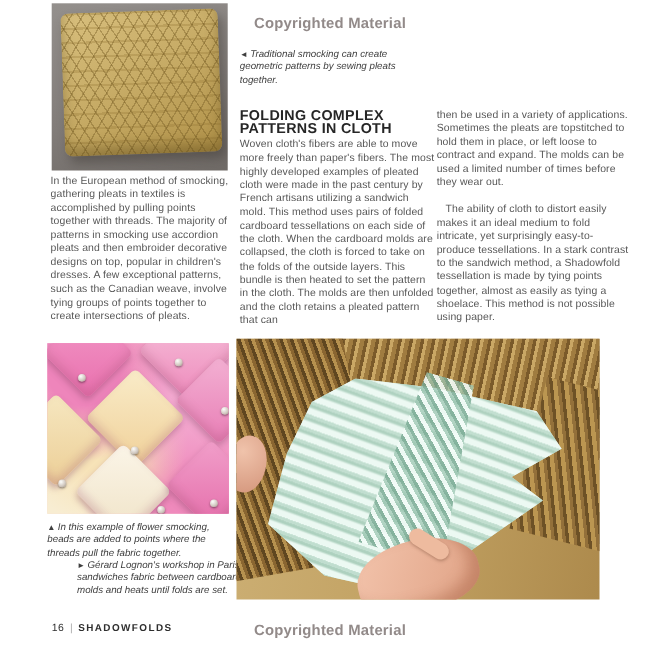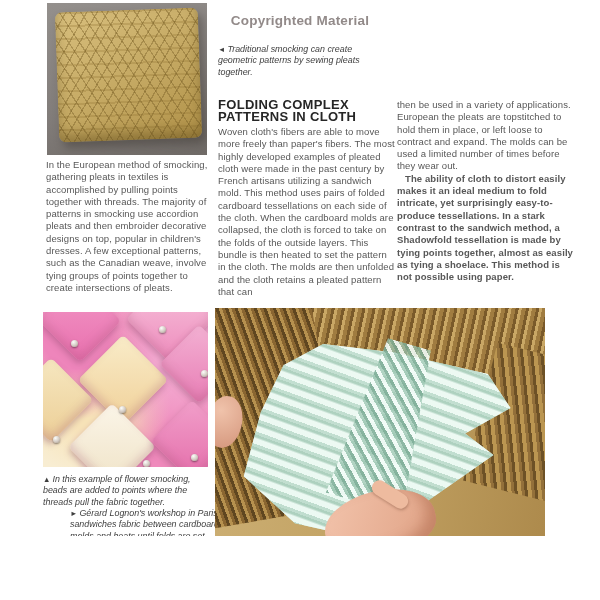--- a/index.html
+++ b/index.html
@@ -1,17 +1,17 @@
 <!DOCTYPE html>
 <html><head>
 <meta charset="utf-8">
 <style>
   html,body{margin:0;padding:0;background:#ffffff;}
   .page{
-    position:relative;width:600px;height:536px;background:#ffffff;overflow:hidden;
+    position:relative;width:600px;height:600px;background:#ffffff;overflow:hidden;
     font-family:"Liberation Sans", sans-serif;
   }
   
   .watermark{
     position:absolute;left:0;right:0;text-align:center;
     font-size:13.5px;font-weight:bold;color:#928a89;letter-spacing:.2px;
   }
   .wm-top{top:13px;}
   .wm-bottom{top:565px;}
   
@@ -19,21 +19,21 @@
     position:absolute;font-size:9.5px;line-height:12.3px;color:#575757;letter-spacing:.1px;
   }
   .heading{
     position:absolute;font-size:13px;line-height:12.4px;font-weight:bold;color:#262626;
     letter-spacing:.3px;
   }
   .caption{
     position:absolute;font-style:italic;font-weight:normal;font-size:8.9px;line-height:11.4px;color:#3e3e3e;
   }
   .caption .marker{font-style:normal;font-size:7.5px;margin-right:2px;}
-  .para2{text-indent:8px;margin-top:0;font-weight:bold;}
+  .para2{text-indent:8px;margin-top:12px;}
   p{margin:0;}
   .footer{
     position:absolute;left:47px;top:566px;font-size:9.5px;color:#2e2e2e;
   }
   .footer .pg{font-weight:normal;letter-spacing:.5px;}
   .footer .sep{color:#a9a9a9;margin:0 5px;font-weight:normal;}
   .footer .title{font-weight:bold;letter-spacing:1.3px;font-size:9px;}
   
   .photo{position:absolute;overflow:hidden;}
   
@@ -123,21 +123,21 @@
   <div class="caption top-caption">
     <span class="marker">◄</span><span>Traditional smocking can create geometric patterns by sewing pleats together.</span>
   </div>
 
   <div class="body-text left-col">In the European method of smocking, gathering pleats in textiles is accomplished by pulling points together with threads. The majority of patterns in smocking use accordion pleats and then embroider decorative designs on top, popular in children's dresses. A few exceptional patterns, such as the Canadian weave, involve tying groups of points together to create intersections of pleats.</div>
 
   <div class="heading mid-heading">FOLDING COMPLEX PATTERNS IN CLOTH</div>
   <div class="body-text mid-body">Woven cloth's fibers are able to move more freely than paper's fibers. The most highly developed examples of pleated cloth were made in the past century by French artisans utilizing a sandwich mold. This method uses pairs of folded cardboard tessellations on each side of the cloth. When the cardboard molds are collapsed, the cloth is forced to take on the folds of the outside layers. This bundle is then heated to set the pattern in the cloth. The molds are then unfolded and the cloth retains a pleated pattern that can</div>
 
   <div class="body-text right-col">
-    <p>then be used in a variety of applications. European the pleats are topstitched to hold them in place, or left loose to contract and expand. The molds can be used a limited number of times before they wear out.</p>
+    <p>then be used in a variety of applications. Sometimes the pleats are topstitched to hold them in place, or left loose to contract and expand. The molds can be used a limited number of times before they wear out.</p>
     <p class="para2">The ability of cloth to distort easily makes it an ideal medium to fold intricate, yet surprisingly easy-to-produce tessellations. In a stark contrast to the sandwich method, a Shadowfold tessellation is made by tying points together, almost as easily as tying a shoelace. This method is not possible using paper.</p>
   </div>
 
   <div class="photo flower-photo">
     <div class="diamond d1"></div>
     <div class="diamond d2"></div>
     <div class="diamond d3"></div>
     <div class="diamond d4"></div>
     <div class="diamond d5"></div>
     <div class="diamond d6"></div>

